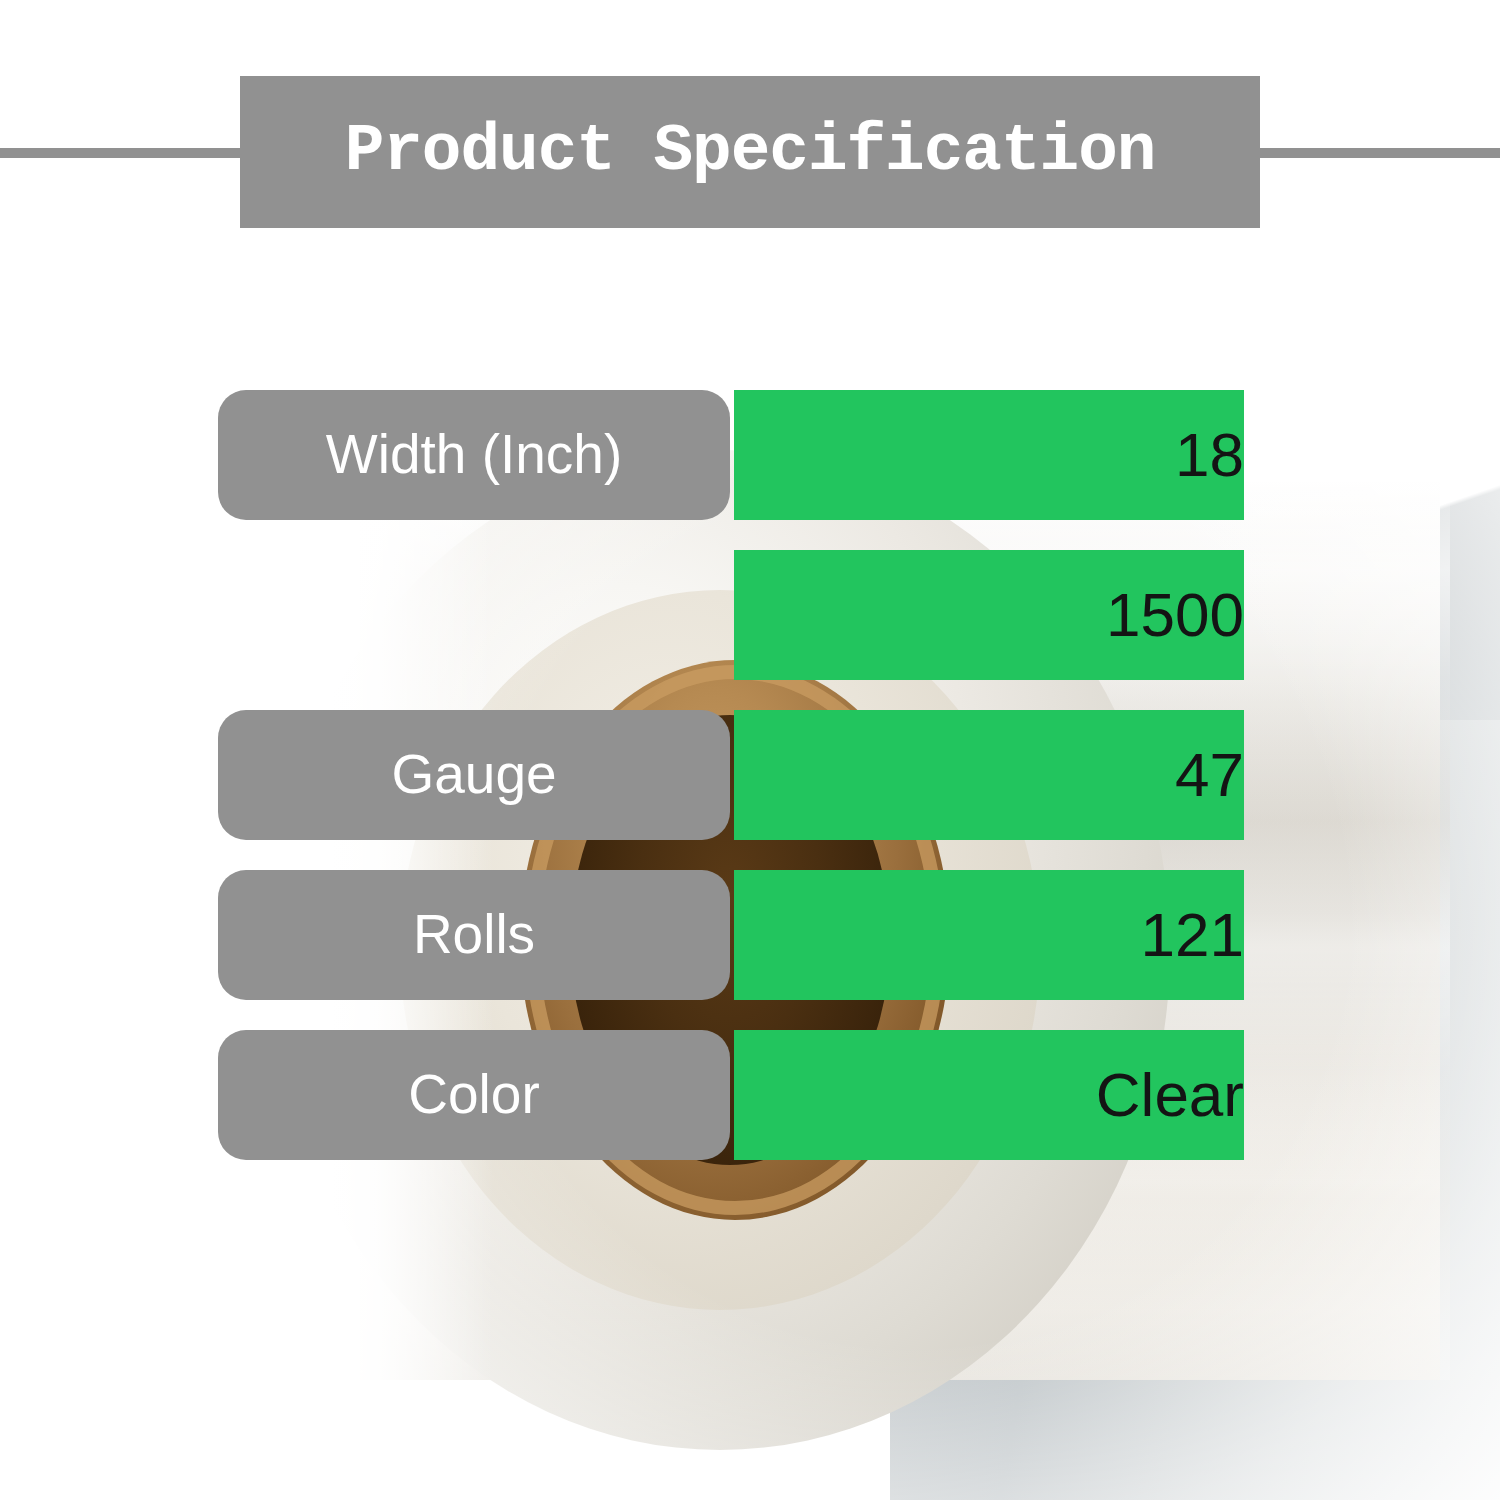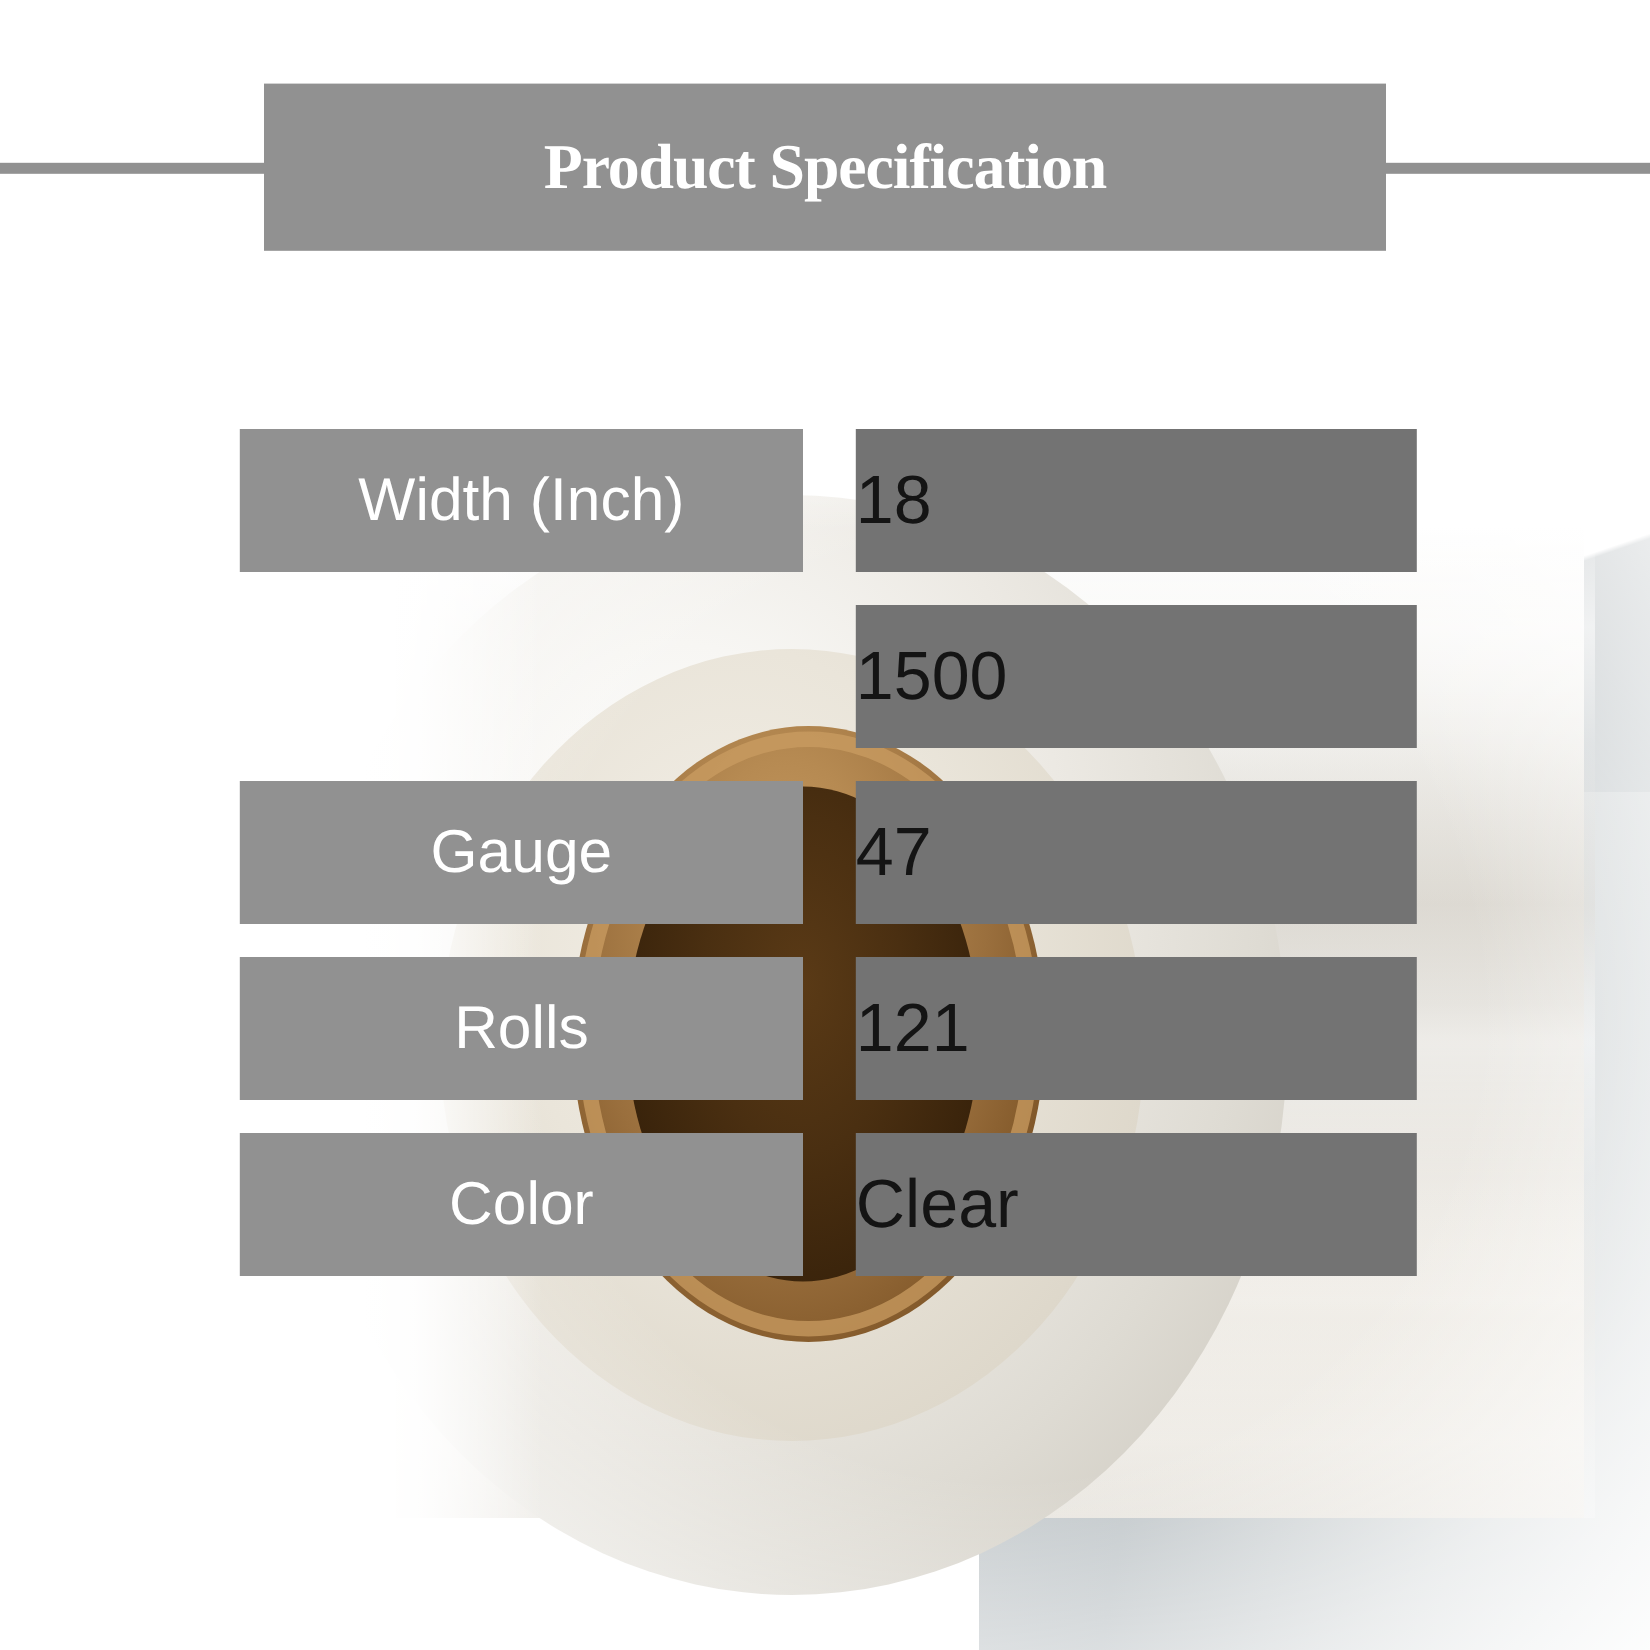--- a/index.html
+++ b/index.html
@@ -139,25 +139,25 @@
     top: 76px;
     width: 1020px;
     height: 152px;
     background: #919191;
     display: flex;
     align-items: center;
     justify-content: center;
   }
   #title-text {
     color: #ffffff;
-    font-size: 58px;
+    font-size: 66px;
     font-weight: bold;
     letter-spacing: -1px;
     line-height: 1;
-    font-family: Liberation Serif, serif;
+    font-family: Liberation Mono, monospace;
     white-space: nowrap;
   }
 
   
   #spec-table {
     position: absolute;
     left: 0;
     top: 390px;
     width: 1500px;
   }
@@ -172,40 +172,41 @@
     top: 0;
     width: 512px;
     height: 130px;
     background: #919191;
     display: flex;
     align-items: center;
     justify-content: center;
     text-align: center;
     box-sizing: border-box;
     padding: 0 12px;
+    border-radius: 28px;
   }
   .spec-label span {
     color: #ffffff;
     font-size: 55px;
     font-weight: 300;
     line-height: 1.04;
     letter-spacing: 0px;
   }
   .spec-label.two-line span { font-size: 52px; }
 
   .spec-value {
     position: absolute;
-    left: 778px;
+    left: 734px;
     top: 0;
     width: 510px;
     height: 130px;
-    background: #737373;
+    background: #22c55e;
     display: flex;
     align-items: center;
-    justify-content: flex-start;
+    justify-content: flex-end;
     box-sizing: border-box;
   }
   .spec-value span {
     color: #141414;
     font-size: 62px;
     font-weight: 300;
     line-height: 1;
     letter-spacing: 0px;
   }
 </style>

